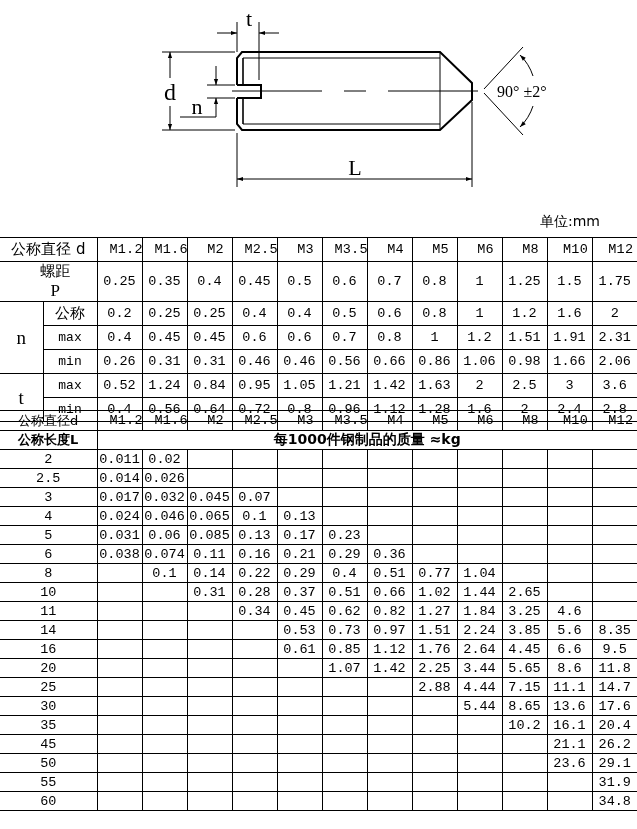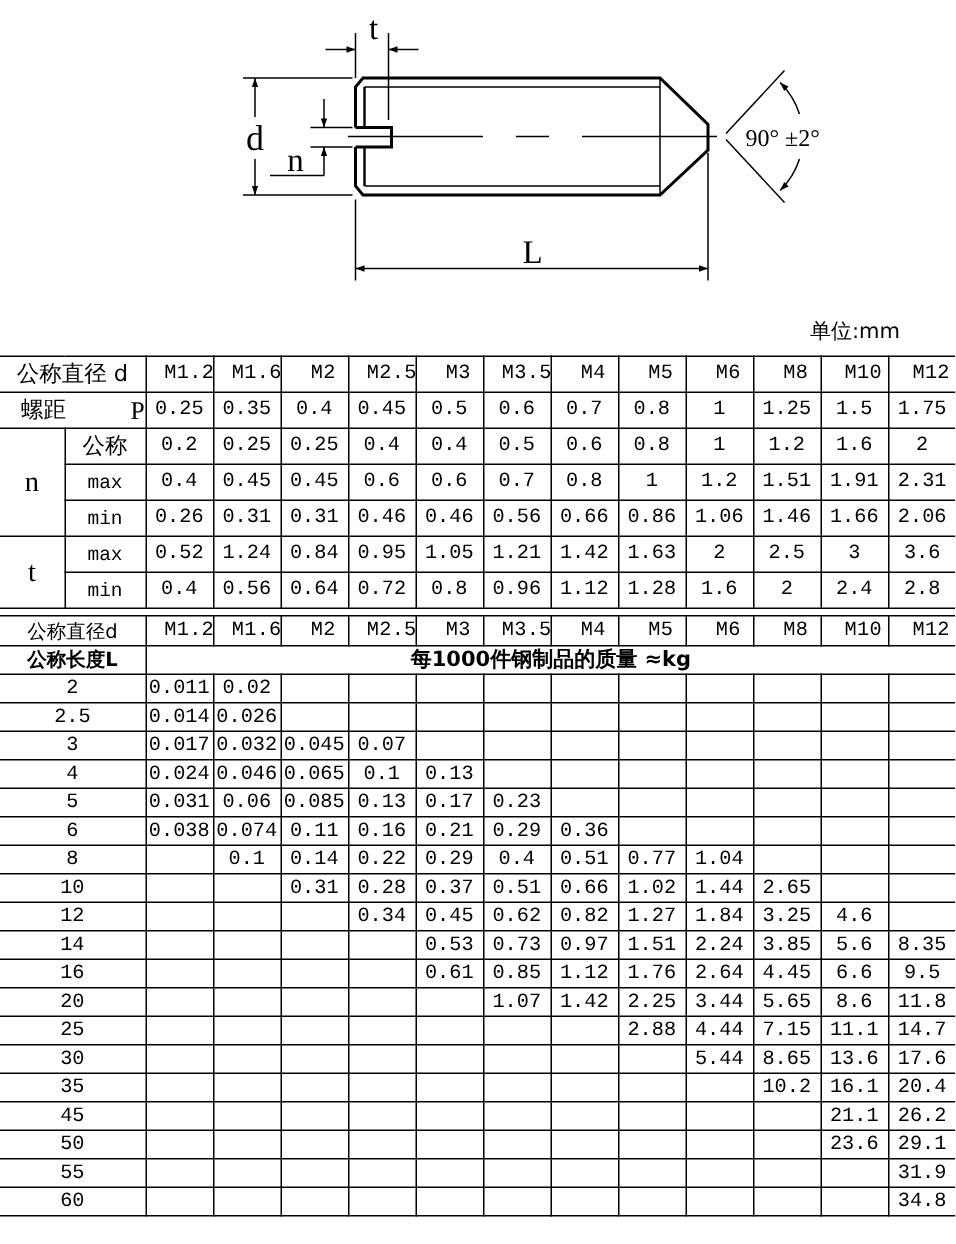--- a/index.html
+++ b/index.html
@@ -40,21 +40,21 @@
     td.last { border-right: none; }
     #dim-table tr { height: 24px; }
     #mass-table tr.hdr { height: 20px; }
     #mass-table tr.cap { height: 18px; font-weight: bold; }
     #mass-table tr.data { height: 19px; }
     .lbl { font-family: "DejaVu Sans", sans-serif; font-size: 15px; }
     .lbl-sm { font-family: "DejaVu Sans", sans-serif; font-size: 13px; }
     .grp { font-family: "Liberation Serif", "DejaVu Serif", serif; font-size: 19px; }
     .mh { letter-spacing: 0.2px; padding-left: 12px; }
     .sub { font-family: "Liberation Mono", monospace; font-size: 13px; }
-    .pitch-cell { display: flex; justify-content: space-between; padding: 0 0 0 14px; }
+    .pitch-cell { display: flex; justify-content: space-between; padding: 0 0 0 14px; flex-direction: column; }
     .pitch-cell .sym { font-family: "Liberation Serif", serif; font-size: 17px; }
     .cap-cell { text-align: center; font-family: "DejaVu Sans", sans-serif; font-size: 14px; }
   </style>
 </head>
 <body>
 
 <div id="page">
 
   <svg id="drawing" width="637" height="205" viewBox="0 0 637 205">
     <defs>
@@ -207,21 +207,21 @@
           <td class="sub">min</td>
           <td>0.26</td>
           <td>0.31</td>
           <td>0.31</td>
           <td>0.46</td>
           <td>0.46</td>
           <td>0.56</td>
           <td>0.66</td>
           <td>0.86</td>
           <td>1.06</td>
-          <td>1.46</td>
+          <td>0.98</td>
           <td>1.66</td>
           <td class="last">2.06</td>
         </tr>
         <tr>
           <td class="first grp" rowspan="2">t</td>
           <td class="sub">max</td>
           <td>0.52</td>
           <td>1.24</td>
           <td>0.84</td>
           <td>0.95</td>
@@ -402,21 +402,21 @@
           <td>0.37</td>
           <td>0.51</td>
           <td>0.66</td>
           <td>1.02</td>
           <td>1.44</td>
           <td>2.65</td>
           <td></td>
           <td class="last"></td>
         </tr>
         <tr class="data">
-          <td class="first">12</td>
+          <td class="first">11</td>
           <td></td>
           <td></td>
           <td></td>
           <td>0.34</td>
           <td>0.45</td>
           <td>0.62</td>
           <td>0.82</td>
           <td>1.27</td>
           <td>1.84</td>
           <td>3.25</td>

